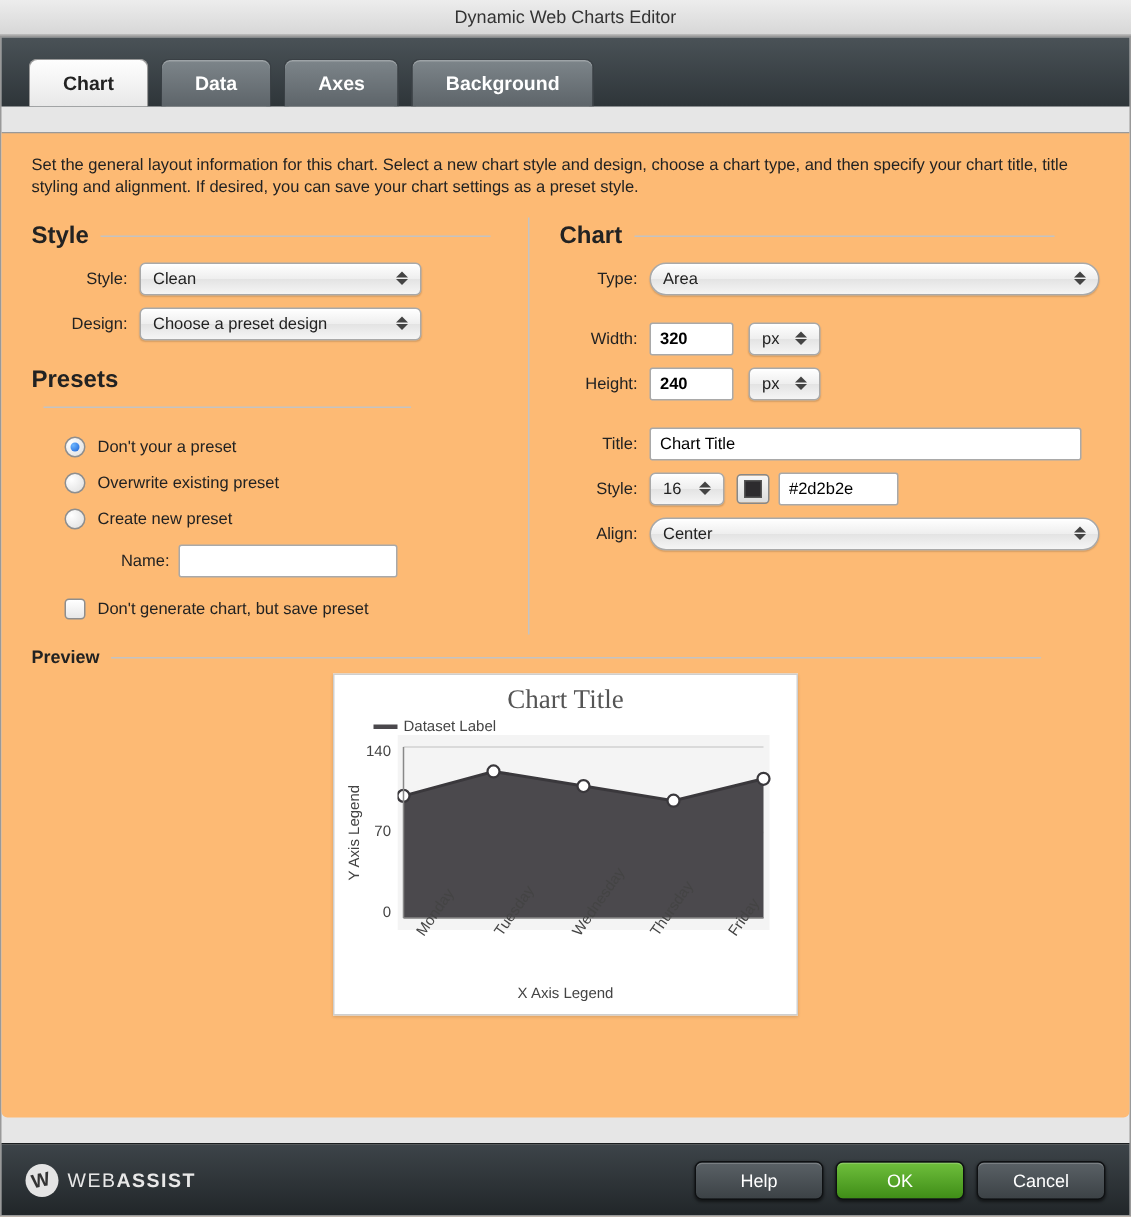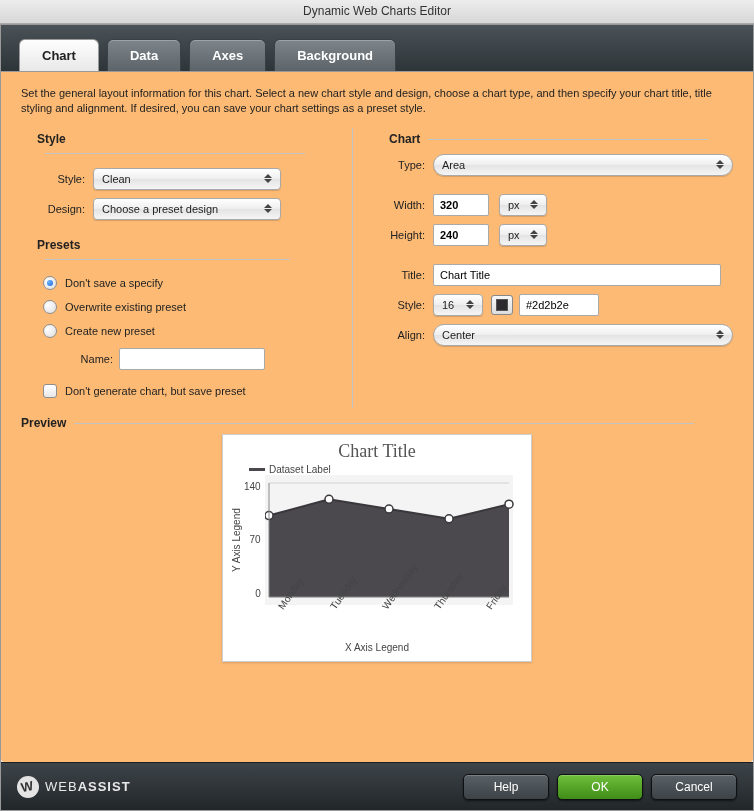--- a/index.html
+++ b/index.html
@@ -21,21 +21,21 @@
     line-height:22px;
     font-size:12px;
     color:#333;
     font-weight:500;
   }
 
   .app {
     position:absolute; top:24px; left:0; right:0; bottom:0;
     background:#e6e6e6;
     border:1px solid #999;
-    display:flex; flex-direction:column;
+    display:flex; flex-direction:column;gap:17px;
   }
 
   
   .tabbar-wrap {
     background: linear-gradient(#4a5257,#2e3539);
     padding:14px 18px 0 18px;
   }
   .tabbar {
     display:flex;
     gap:8px;
@@ -75,22 +75,22 @@
 
   .cols {
     display:flex;
     gap:24px;
   }
   .col-left { width:340px; }
   .col-right { flex:1; border-left:1px solid #c3c3c3; padding-left:20px; }
 
   .sect-heading {
     font-weight:bold;
-    font-size:12px;
-    margin:4px 0 6px 16px;
+    font-size:16px;
+    margin:4px 0 6px 0;
     position:relative;
   }
   .sect-heading .ruleline {
     display:inline-block;
     vertical-align:middle;
     height:1px; background:#c3c3c3;
     margin-left:8px;
   }
   .sect-heading .ruleline { width:260px; }
   .col-right .sect-heading .ruleline { width:280px; }
@@ -326,21 +326,21 @@
             <span class="arrows"></span>
           </div>
         </div>
 
         <div class="sect-heading sect-heading-presets" style="margin-top:18px">
           <span>Presets</span><span class="ruleline"></span>
         </div>
 
         <div class="radio-row">
           <span class="radio sel"></span>
-          <span>Don't save a specify</span>
+          <span>Don't your a preset</span>
         </div>
         <div class="radio-row">
           <span class="radio"></span>
           <span>Overwrite existing preset</span>
         </div>
         <div class="radio-row">
           <span class="radio"></span>
           <span>Create new preset</span>
         </div>
         <div class="sub-row">

